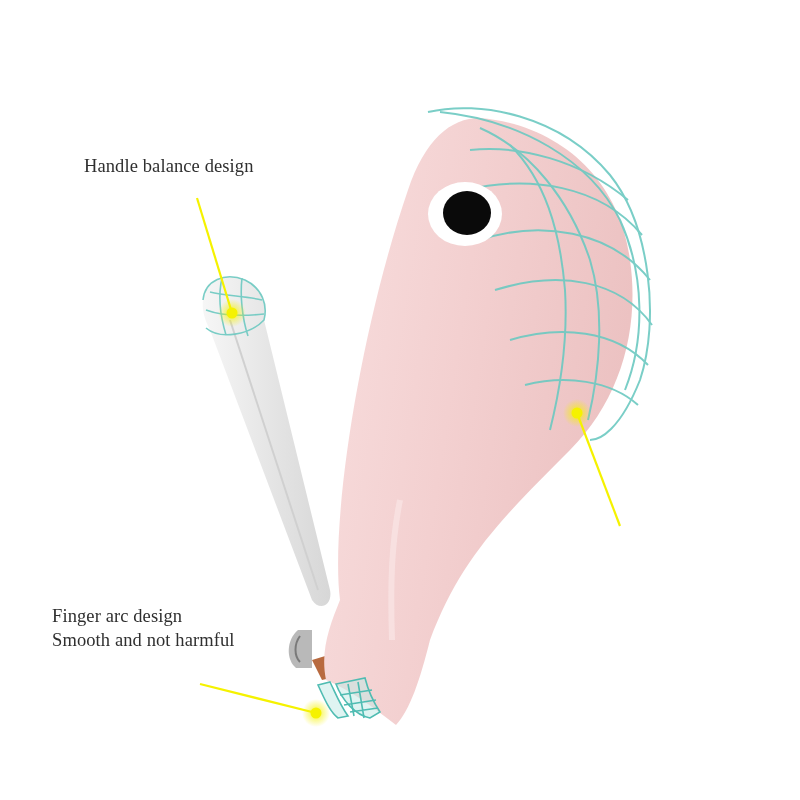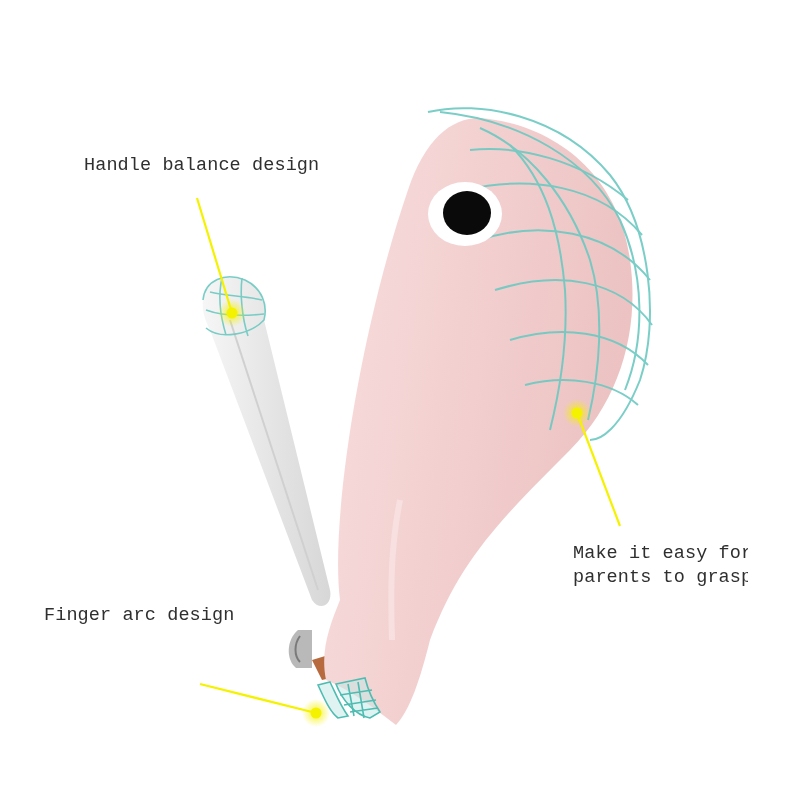--- a/index.html
+++ b/index.html
@@ -2,34 +2,34 @@
 <html><head>
   <meta charset="utf-8">
   <style>
     html, body { margin: 0; padding: 0; background: #ffffff; }
     .canvas {
       position: relative;
       width: 748px;
       height: 800px;
       background: #ffffff;
       overflow: hidden;
-      font-family: Liberation Mono, monospace;
+      font-family: Liberation Serif, serif;
     }
     .illustration { position: absolute; left: 0; top: 0; width: 800px; height: 800px; }
     .label {
       position: absolute;
       color: #2f2f2f;
       font-size: 18.5px;
       line-height: 24px;
       letter-spacing: 0.1px;
       white-space: nowrap;
     }
     .label-handle { left: 84px; top: 154px; }
     .label-grasp { left: 577px; top: 542px; text-align: center; width: 156px; margin-left: -4px; }
-    .label-finger { left: 44px; top: 604px; }
+    .label-finger { left: 52px; top: 604px; }
     .label span { display: block; }
   </style>
 </head>
 <body>
 
 <div class="canvas">
 
   <svg class="illustration" viewBox="0 0 800 800" xmlns="http://www.w3.org/2000/svg">
     <defs>
       <linearGradient id="pinkGrad" x1="0" y1="0" x2="1" y2="0.3">
@@ -117,22 +117,19 @@
       <line x1="200" y1="684" x2="316" y2="713" stroke="#f5f200" stroke-width="2.2"></line>
       <circle cx="316" cy="713" r="14" fill="url(#glow)"></circle>
       <circle cx="316" cy="713" r="5.5" fill="#f5f200"></circle>
     </g>
   </svg>
 
   <div class="label label-handle">
     <span>Handle balance design</span>
   </div>
 
-  <div class="label label-grasp">
-    <span>Make it easy for</span>
-    <span>parents to grasp</span>
-  </div>
 
   <div class="label label-finger">
     <span>Finger arc design</span>
+    <span>Smooth and not harmful</span>
   </div>
 
 </div>
 
 </body></html>

